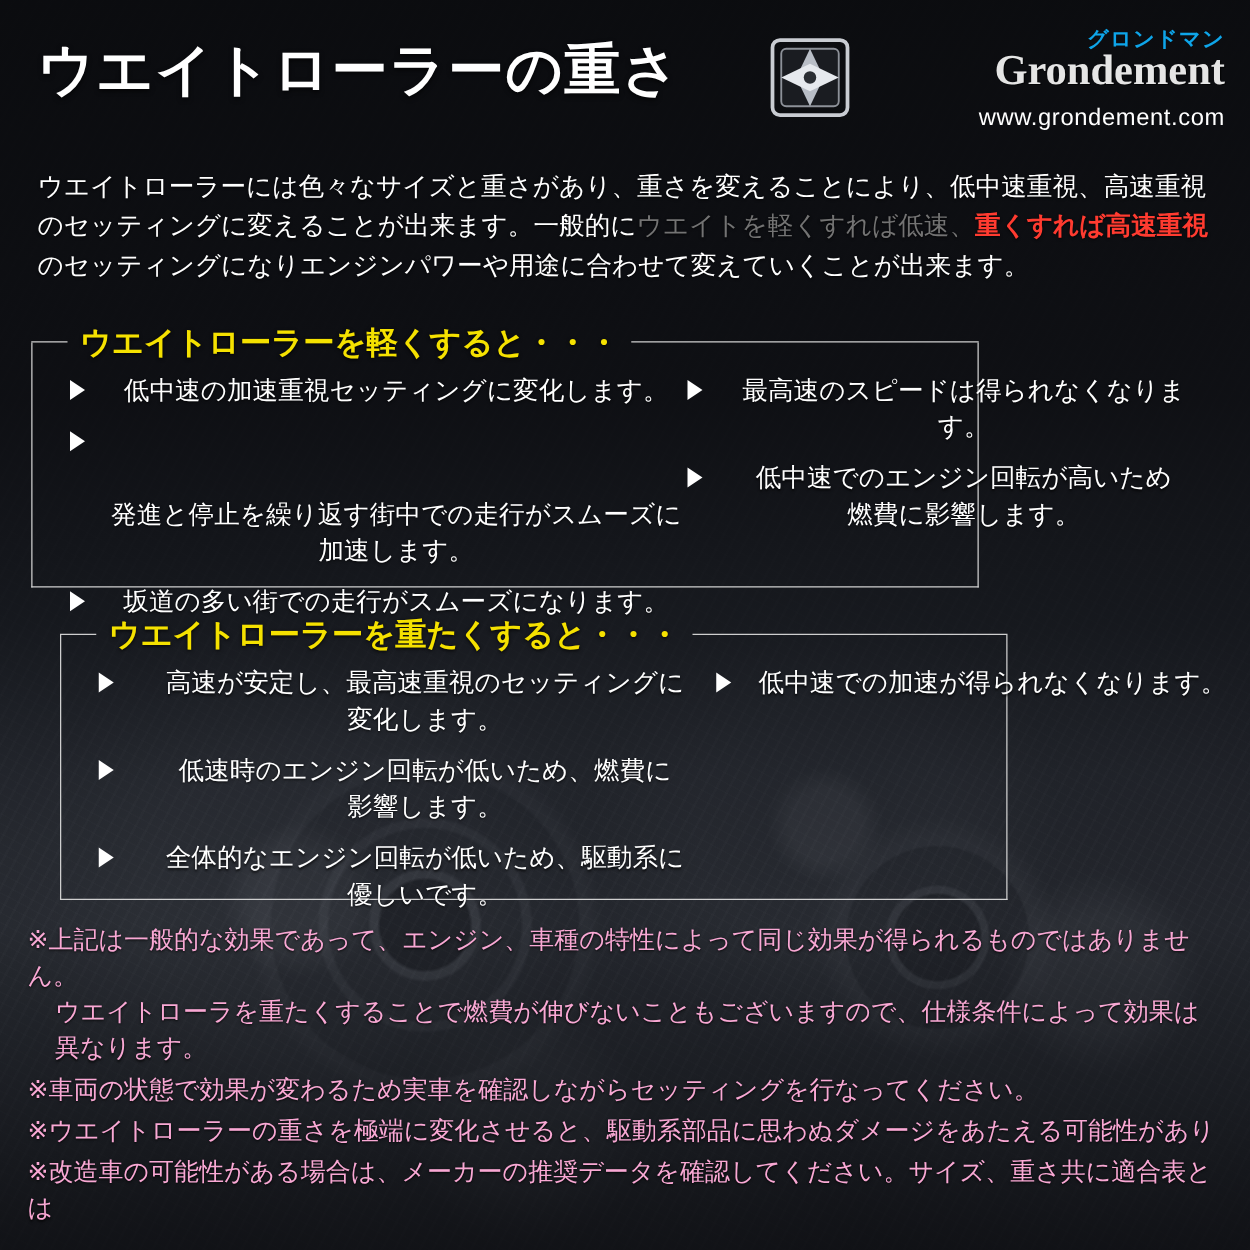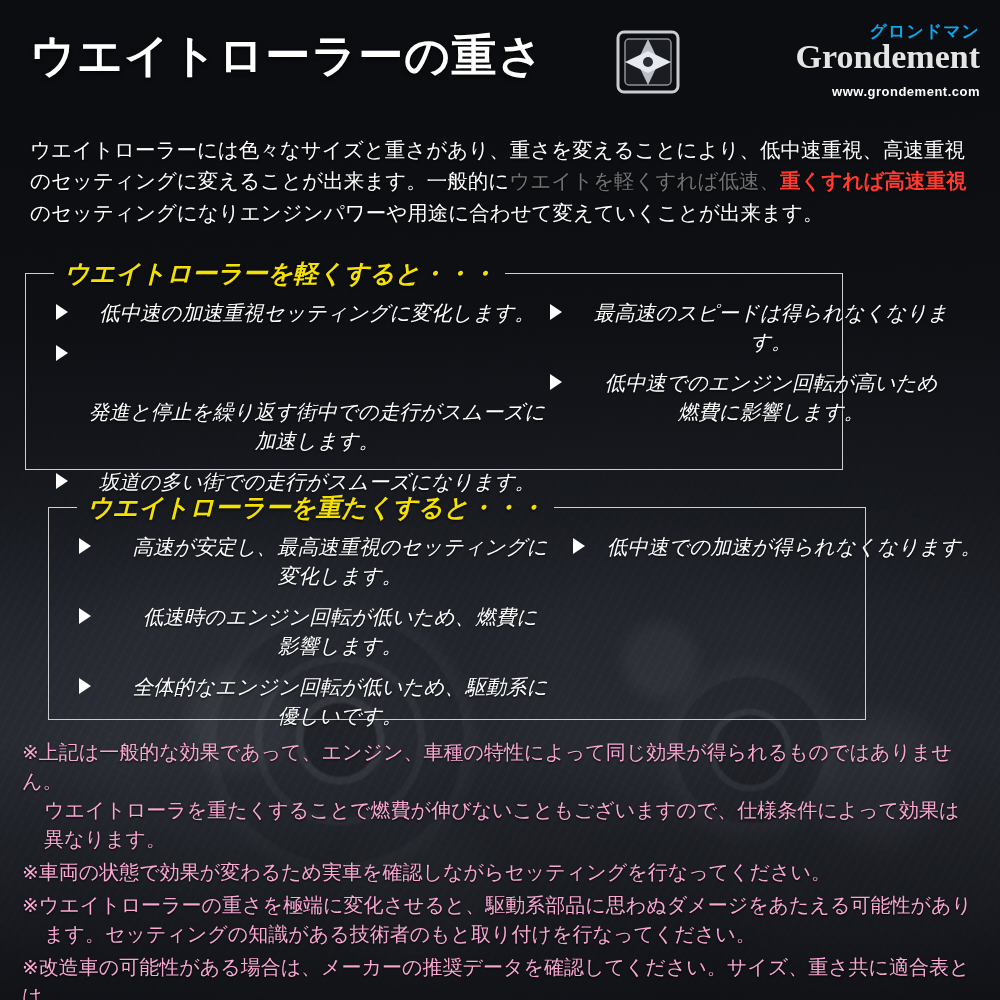--- a/index.html
+++ b/index.html
@@ -75,38 +75,37 @@
   }
   .brand-name {
     position: absolute; right: 2px; top: 20px;
     color: #e5e5e5; font-size: 34px; font-weight: bold; 
     letter-spacing: 0px; line-height: 1;
     font-family: "Liberation Serif", serif;
     text-shadow: 1px 1px 0 rgba(0,0,0,.6);
   }
   .brand-url {
     position: absolute; right: 2px; top: 64px;
-    color: #ffffff; font-size: 13px; font-weight: bold; letter-spacing: .5px;
+    color: #ffffff; font-size: 19px; font-weight: normal; letter-spacing: .5px;
   }
   .brand-logo { position: absolute; left: 0px; top: 6px; width: 72px; height: 72px; }
 
   
   .intro {
     position: absolute; left: 30px; top: 134px; width: 945px;
     color: #ffffff; font-size: 20.5px; line-height: 31px;
     text-shadow: 0 1px 2px rgba(0,0,0,.8);
   }
   .hl-yellow { color: #737373; font-weight: normal; }
   .hl-red { color: #ff3b30; font-weight: bold; font-family: Liberation Serif, serif; }
 
   
   .box {
-    position: absolute; left: 25px; width: 818px;
+    position: absolute; left: 25px; width: 758px;
     border: 1px solid #cfcfcf;
-    font-style: italic;
   }
   .box-legend {
     position: absolute; left: 28px; top: -17px;
     background: transparent;
     padding: 0 10px;
     color: #f5e100; font-size: 25px; font-weight: bold;
     text-shadow: 0 1px 3px rgba(0,0,0,.9);
     white-space: nowrap;
   }
   
@@ -256,21 +255,20 @@
       <div class="note">
         <span>※上記は一般的な効果であって、エンジン、車種の特性によって同じ効果が得られるものではありません。</span>
         <span class="ind">ウエイトローラを重たくすることで燃費が伸びないこともございますので、仕様条件によって効果は</span>
         <span class="ind">異なります。</span>
       </div>
       <div class="note">
         <span>※車両の状態で効果が変わるため実車を確認しながらセッティングを行なってください。</span>
       </div>
       <div class="note">
         <span>※ウエイトローラーの重さを極端に変化させると、駆動系部品に思わぬダメージをあたえる可能性があり</span>
-        <span class="ind">ます。セッティングの知識がある技術者のもと取り付けを行なってください。</span>
       </div>
       <div class="note">
         <span>※改造車の可能性がある場合は、メーカーの推奨データを確認してください。サイズ、重さ共に適合表とは</span>
         
       </div>
     </div>
 
   </div>
 </div>
 

